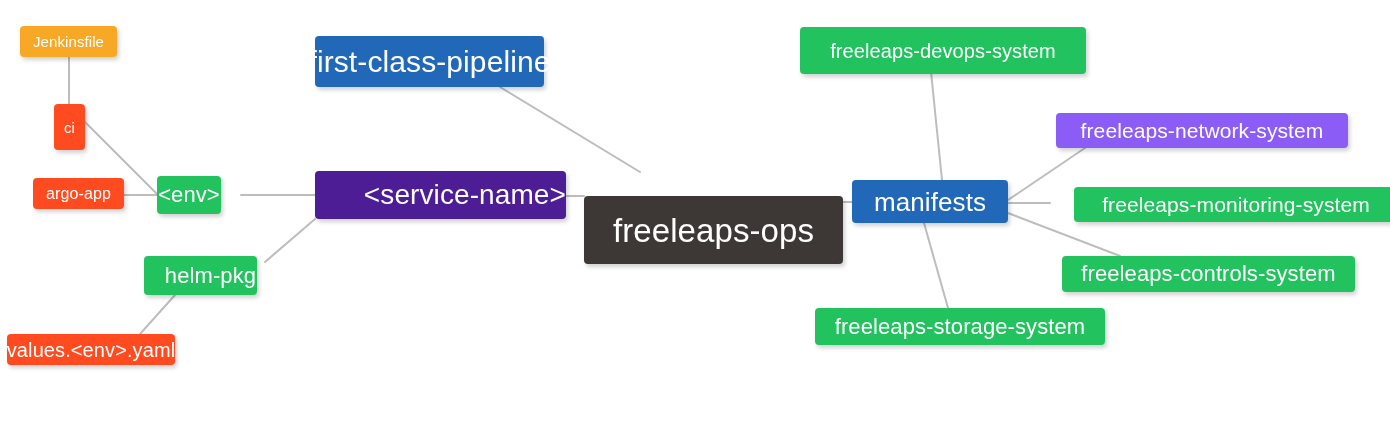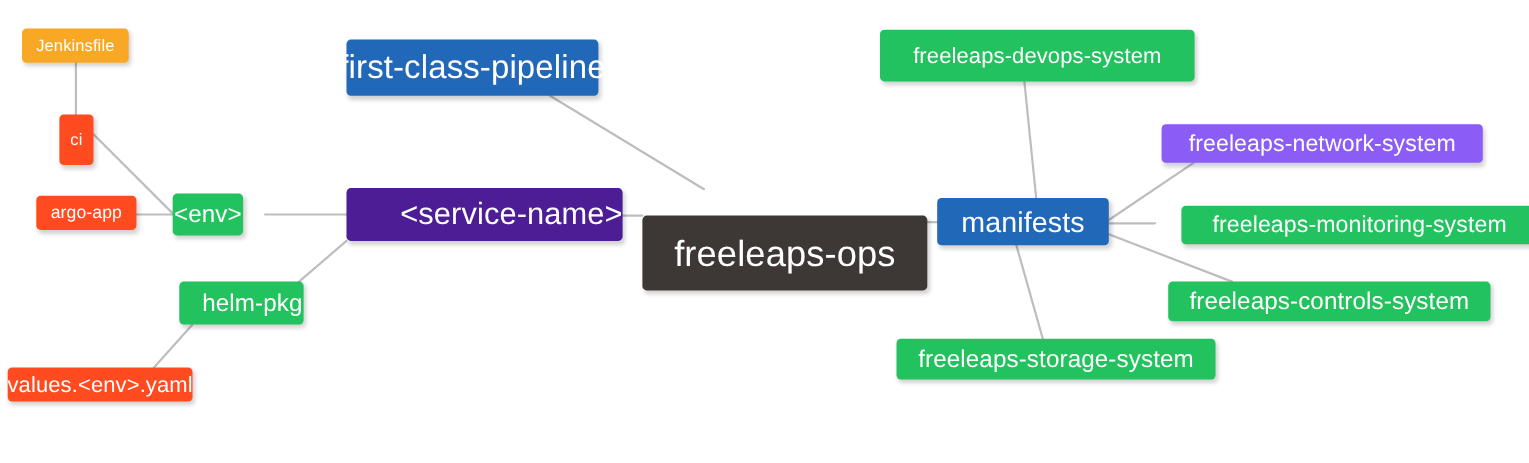--- a/index.html
+++ b/index.html
@@ -68,21 +68,21 @@
       </div>
       <div class="node" style="left: 54px; top: 104px; width: 31px; height: 46px; background: rgb(255, 75, 31); font-size: 15px;">
         <span class="node-label">ci</span>
       </div>
       <div class="node" style="left: 33px; top: 178px; width: 91px; height: 31px; background: rgb(255, 75, 31); font-size: 16px; text-align: center;">
         <span class="node-label">argo-app</span>
       </div>
       <div class="node" style="left: 157px; top: 176px; width: 64px; height: 38px; background: rgb(34, 194, 94); font-size: 22px;">
         <span class="node-label">&lt;env&gt;</span>
       </div>
-      <div class="node" style="left: 163px; top: 256px; width: 113px; height: 39px; background: rgb(34, 194, 94); font-size: 22px; padding-left: 20px;">
+      <div class="node" style="left: 144px; top: 256px; width: 113px; height: 39px; background: rgb(34, 194, 94); font-size: 22px; padding-left: 20px;">
         <span class="node-label">helm-pkg</span>
       </div>
       <div class="node" style="left: 7px; top: 334px; width: 168px; height: 31px; background: rgb(255, 75, 31); font-size: 20px;">
         <span class="node-label">values.&lt;env&gt;.yaml</span>
       </div>
       <div class="node" style="left: 315px; top: 36px; width: 229px; height: 51px; background: rgb(34, 104, 184); font-size: 30px;">
         <span class="node-label">first-class-pipeline</span>
       </div>
       <div class="node" style="left: 315px; top: 171px; width: 251px; height: 48px; background: #4c1d95; font-size: 28px; justify-content: flex-end;">
         <span class="node-label">&lt;service-name&gt;</span>

